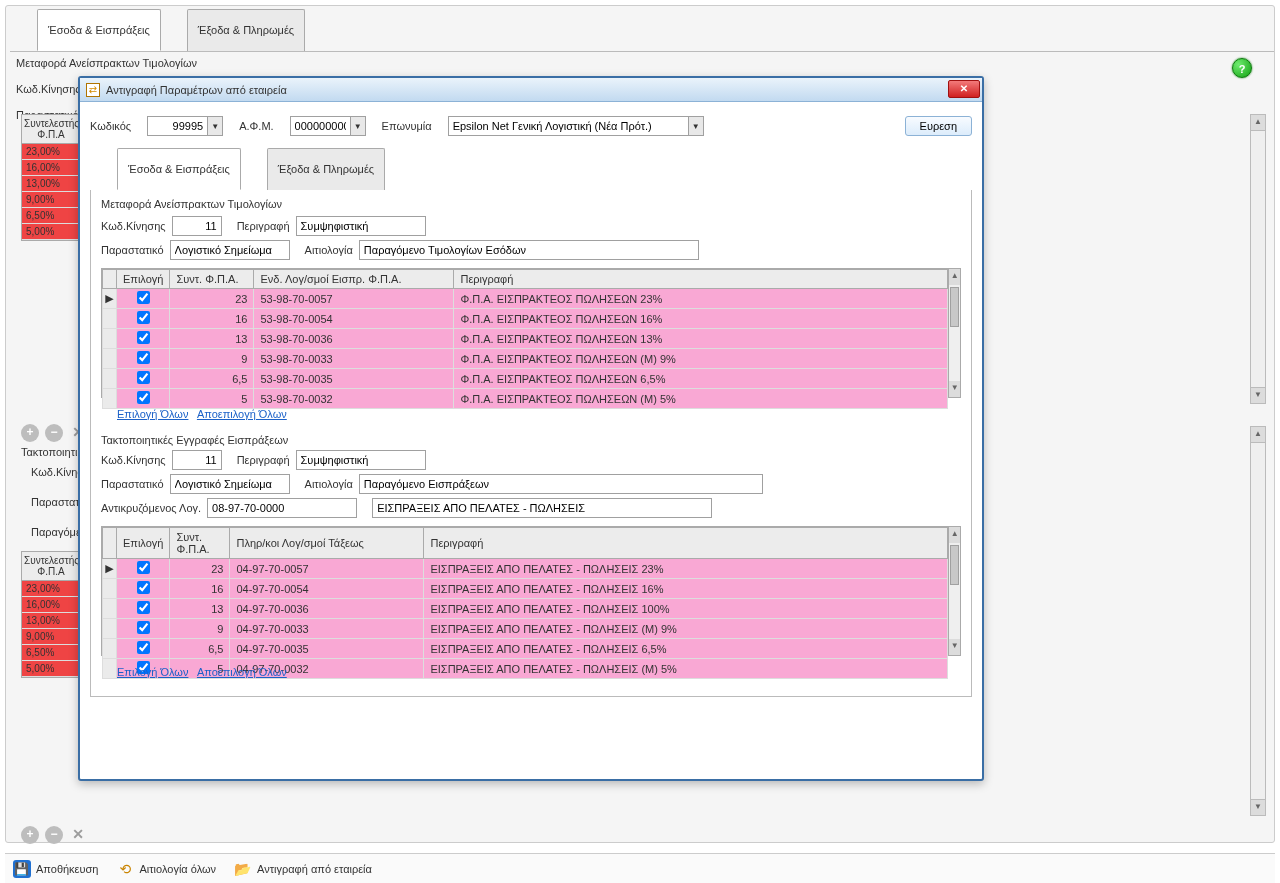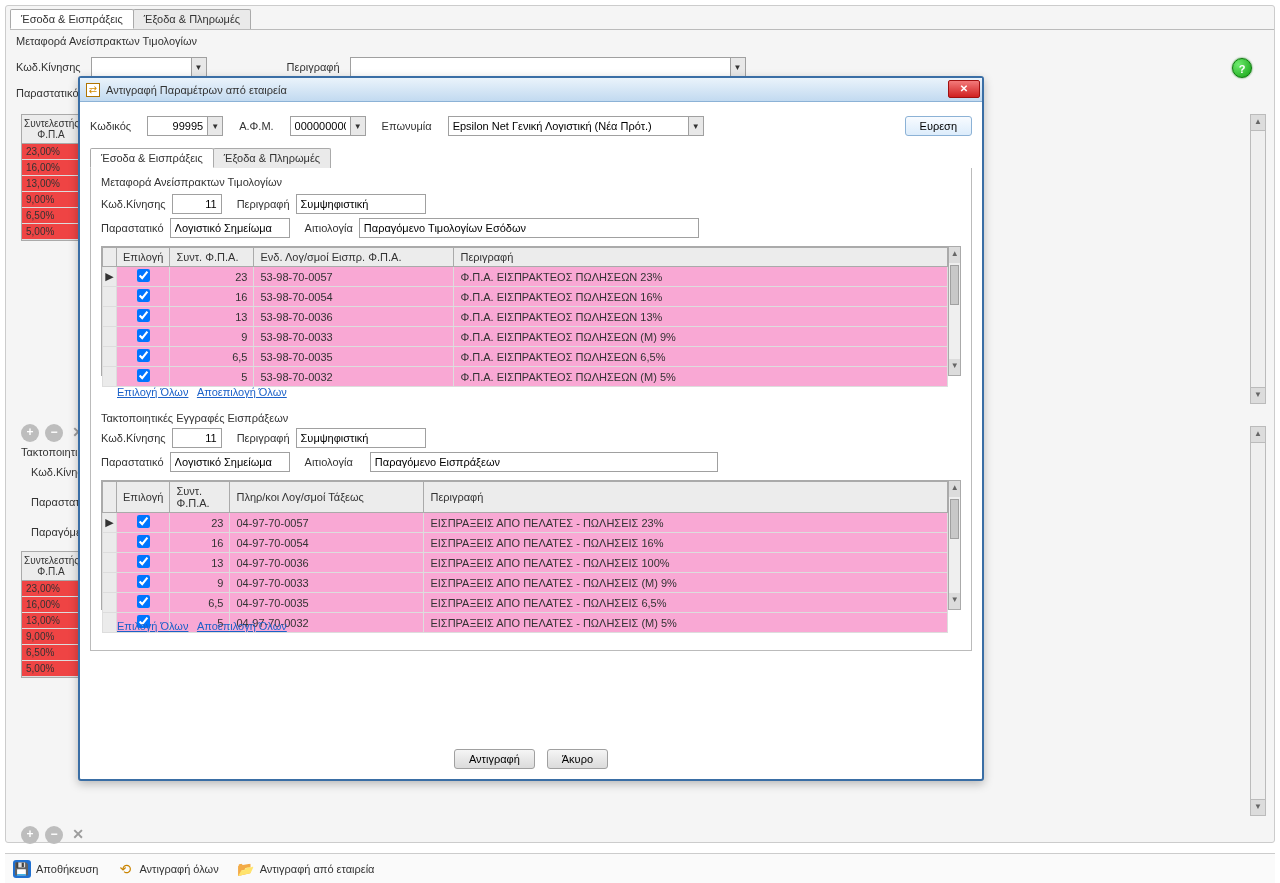--- a/index.html
+++ b/index.html
@@ -19,28 +19,29 @@
     top: 5px; left: 5px; right: 5px; bottom: 40px;
     background: #f5f5f5;
     border: 1px solid #ccc;
     border-radius: 3px;
   }
   .tabs {
     display: flex;
     border-bottom: 1px solid #bbb;
   }
   .tab {
-    padding: 3px 10px;
+    padding: 14px 10px;
     border: 1px solid #aaa;
     border-bottom: none;
     background: #eaeaea;
     margin-right: -1px;
     cursor: pointer;
     border-radius: 2px 2px 0 0;
     font-size: 11px;
+    margin-left: 27px;
   }
   .tab.active {
     background: #fff;
     border-bottom: 1px solid #fff;
     position: relative;
     z-index: 1;
   }
 
   .bg-row {
     padding: 5px 10px;
@@ -563,22 +564,29 @@
             <input class="text-input" style="width: 130px;" value="Συμψηφιστική">
           </span>
         </div>
         <div style="padding:2px 0">
           <span class="inline-field">
             <label>Παραστατικό</label>
             <input class="text-input" style="width: 120px;" value="Λογιστικό Σημείωμα">
           </span>
           <span class="inline-field">
             <label>Αιτιολογία</label>
-            <input class="text-input" style="width: 348px; margin-left: 11px;" value="Παραγόμενο Εισπράξεων">
-          </span>
+            <input class="text-input" style="width: 404px;" value="Παραγόμενο Εισπράξεων">
+          </span>
+        </div>
+        <div style="padding:2px 0">
+          <span class="inline-field">
+            <label>Αντικρυζόμενος Λογ.</label>
+            <input class="text-input" style="width: 150px;" value="08-97-70-0000">
+          </span>
+          <input class="text-input" style="width: 340px;" value="ΕΙΣΠΡΑΞΕΙΣ ΑΠΟ ΠΕΛΑΤΕΣ - ΠΩΛΗΣΕΙΣ">
         </div>
 
         <div class="grid-wrapper">
           <table class="grid">
             <thead>
                 <tr>
               <th style="width:14px;padding:0"></th>
               <th style="width:46px">Επιλογή</th>
               <th style="width:60px">Συντ. Φ.Π.Α.</th>
               <th style="width:194px">Πληρ/κοι Λογ/σμοί Τάξεως</th>
@@ -638,32 +646,28 @@
         </div>
         <div class="links">
           <a>Επιλογή Όλων</a>
           <a>Αποεπιλογή Όλων</a>
         </div>
       </div>
 
     </div>
   </div>
 
-  <div class="modal-footer">
-    <button class="btn grey">Αντιγραφή</button>
-    <button class="btn grey">Άκυρο</button>
-  </div>
 </div>
 
 <div class="bottom-bar">
   <div class="bottom-item">
     <span class="bi-icon ic-save">💾</span>
     <span>Αποθήκευση</span>
   </div>
   <div class="bottom-item">
     <span class="bi-icon ic-reset">⟲</span>
-    <span>Αντιγραφή όλων</span>
+    <span>Αιτιολογία όλων</span>
   </div>
   <div class="bottom-item">
     <span class="bi-icon ic-copy">📂</span>
     <span>Αντιγραφή από εταιρεία</span>
   </div>
 </div>
 
 </body></html>

